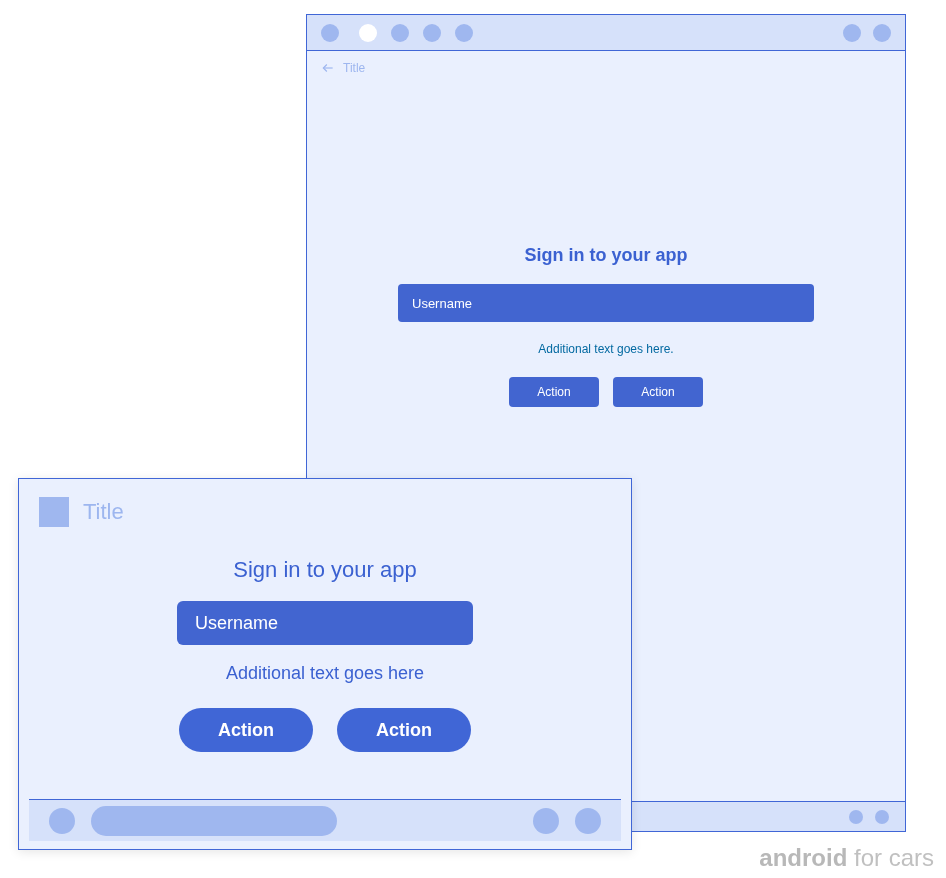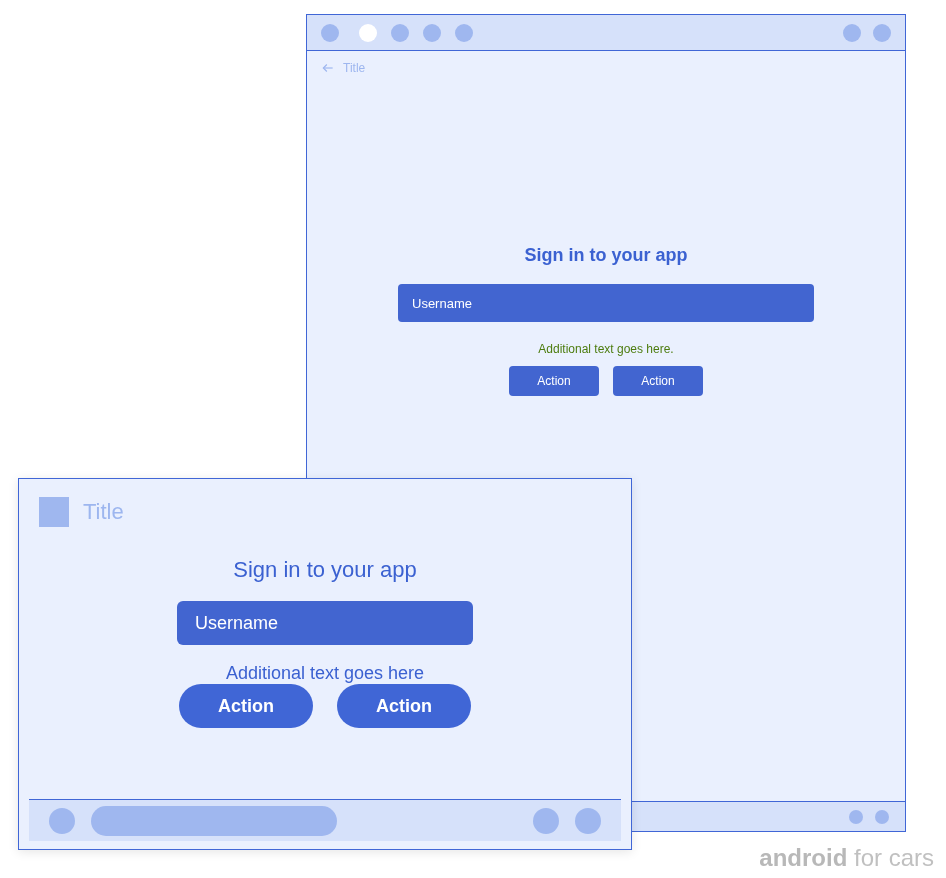--- a/index.html
+++ b/index.html
@@ -44,21 +44,21 @@
   .heading-sm {
     font-size: 18px; font-weight: 600; color: #3b61d1; margin-bottom: 18px;
   }
   .input-sm {
     width: 416px; height: 38px; background: #4265d0; border-radius: 4px;
     display: flex; align-items: center; padding: 0 14px;
     color: #fff; font-size: 13px; font-weight: 500;
     margin-bottom: 20px;
   }
   .subtext-sm {
-    font-size: 12px; color: #4d7c0f; margin-bottom: 10px;
+    font-size: 12px; color: #0369a1; margin-bottom: 21px;
   }
   .btn-row-sm { display: flex; gap: 14px; }
   .btn-sm {
     width: 90px; height: 30px; background: #4265d0; border-radius: 4px;
     display: flex; align-items: center; justify-content: center;
     color: #fff; font-size: 12px; font-weight: 500;
   }
 
   .tablet-bottombar {
     position: absolute; left: 0; bottom: 0; width: 100%; height: 30px;
@@ -94,21 +94,21 @@
   .heading-lg {
     font-size: 22px; font-weight: 500; color: #3b61d1; margin-bottom: 18px;
   }
   .input-lg {
     width: 296px; height: 44px; background: #4265d0; border-radius: 6px;
     display: flex; align-items: center; padding: 0 18px;
     color: #fff; font-size: 18px; font-weight: 500;
     margin-bottom: 18px;
   }
   .subtext-lg {
-    font-size: 18px; color: #3b61d1; 
+    font-size: 18px; color: #3b61d1; margin-bottom: 24px;
   }
   .btn-row-lg { display: flex; gap: 24px; }
   .btn-lg {
     width: 134px; height: 44px; background: #4066d6; border-radius: 22px;
     display: flex; align-items: center; justify-content: center;
     color: #fff; font-size: 18px; font-weight: 600;
   }
 
   .phone-bottombar {
     position: absolute; left: 10px; right: 10px; bottom: 8px; height: 42px;

